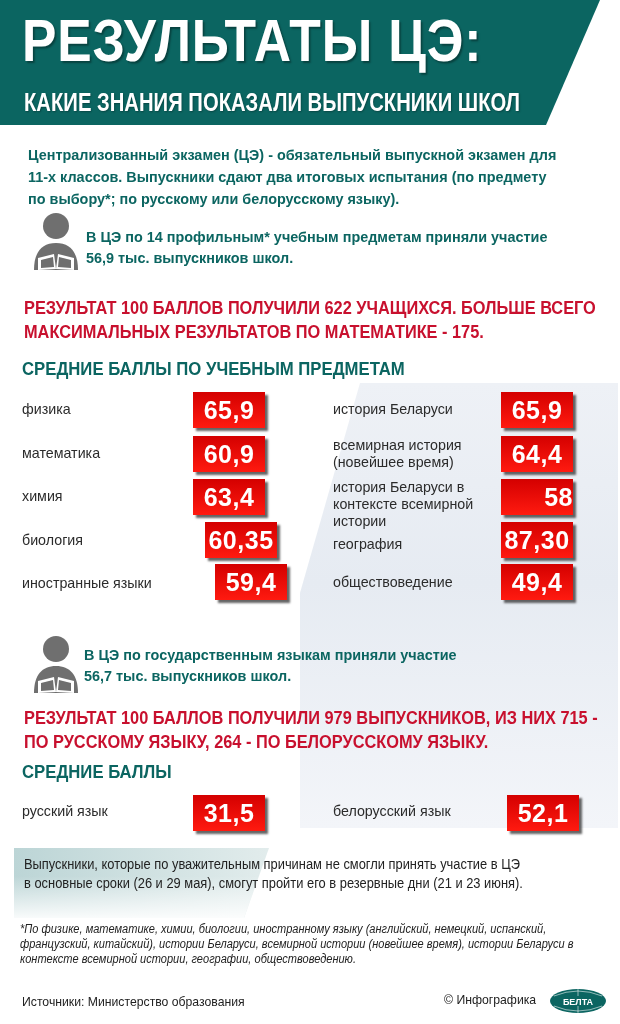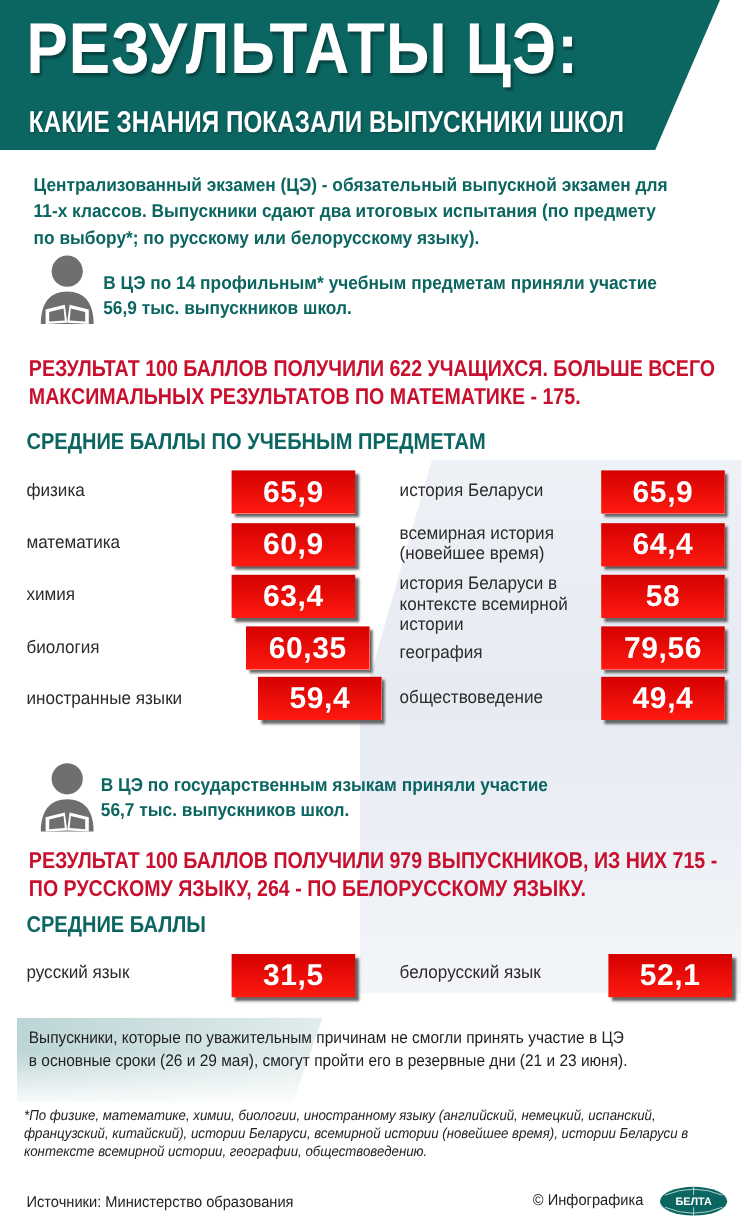--- a/index.html
+++ b/index.html
@@ -53,21 +53,21 @@
     position: absolute; left: 300px; top: 383px; width: 318px; height: 445px;
     background: linear-gradient(180deg, #eef1f6 0%, #e6ebf2 45%, #f3f5f9 100%);
     clip-path: polygon(60px 0, 318px 0, 318px 445px, 0 445px, 0 210px);
   }
 
   .label {
     position: absolute; font-size: 15px; line-height: 17px; color: #2b2b2b;
     transform: scaleX(0.95); transform-origin: left top;
   }
   .badge {
-    position: absolute; width: 103px; height: 36px;
+    position: absolute; width: 72px; height: 36px;
     background: linear-gradient(180deg, #d40000 0%, #ff1a10 100%);
     box-shadow: 3px 3px 2px rgba(50,50,50,0.75);
     color: #ffffff; font-weight: 700; font-size: 25px; text-align: center; line-height: 36px;
     letter-spacing: 0.5px;
   }
 
   .note-panel {
     position: absolute; left: 14px; top: 848px; width: 600px; height: 70px;
     background: linear-gradient(90deg, #bcd5d6 0%, #dbe8e8 35%, #f2f6f6 60%, rgba(255,255,255,0) 100%);
     clip-path: polygon(0 0, 255px 0, 230px 70px, 0 70px);
@@ -141,24 +141,24 @@
 <div class="label" style="left:22px; top:574px;">иностранные языки</div>
 <div class="badge" style="left:193px; top:564px;margin-left:22px;">59,4</div>
 
 <div class="label" style="left:333px; top:400px;">история Беларуси</div>
 <div class="badge" style="left:501px; top:392px;">65,9</div>
 
 <div class="label" style="left:333px; top:436px; width:170px;">всемирная история (новейшее время)</div>
 <div class="badge" style="left:501px; top:436px;">64,4</div>
 
 <div class="label" style="left:333px; top:478px; width:170px;">история Беларуси в контексте всемирной истории</div>
-<div class="badge" style="left:501px; top:479px;">58</div>
+<div class="badge" style="left:501px; top:479px;text-align:right;">58</div>
 
 <div class="label" style="left:333px; top:535px;">география</div>
-<div class="badge" style="left:501px; top:522px;">79,56</div>
+<div class="badge" style="left:501px; top:522px;">87,30</div>
 
 <div class="label" style="left:333px; top:573px;">обществоведение</div>
 <div class="badge" style="left:501px; top:564px;">49,4</div>
 
 <svg class="person-icon" style="left:30px; top:635px;" viewBox="0 0 52 60">
   <circle cx="26" cy="14" r="13" fill="#6f6f6f"></circle>
   <path d="M4 58 C4 40 12 31 26 31 C40 31 48 40 48 58 Z" fill="#6f6f6f"></path>
   <path d="M8 46 L24 42 L26 57 L8 58 Z M44 46 L28 42 L26 57 L44 58 Z" fill="#ffffff"></path>
   <path d="M11 48 L23 45 L24 55 L11 56 Z M41 48 L29 45 L28 55 L41 56 Z" fill="#6f6f6f"></path>
 </svg>

